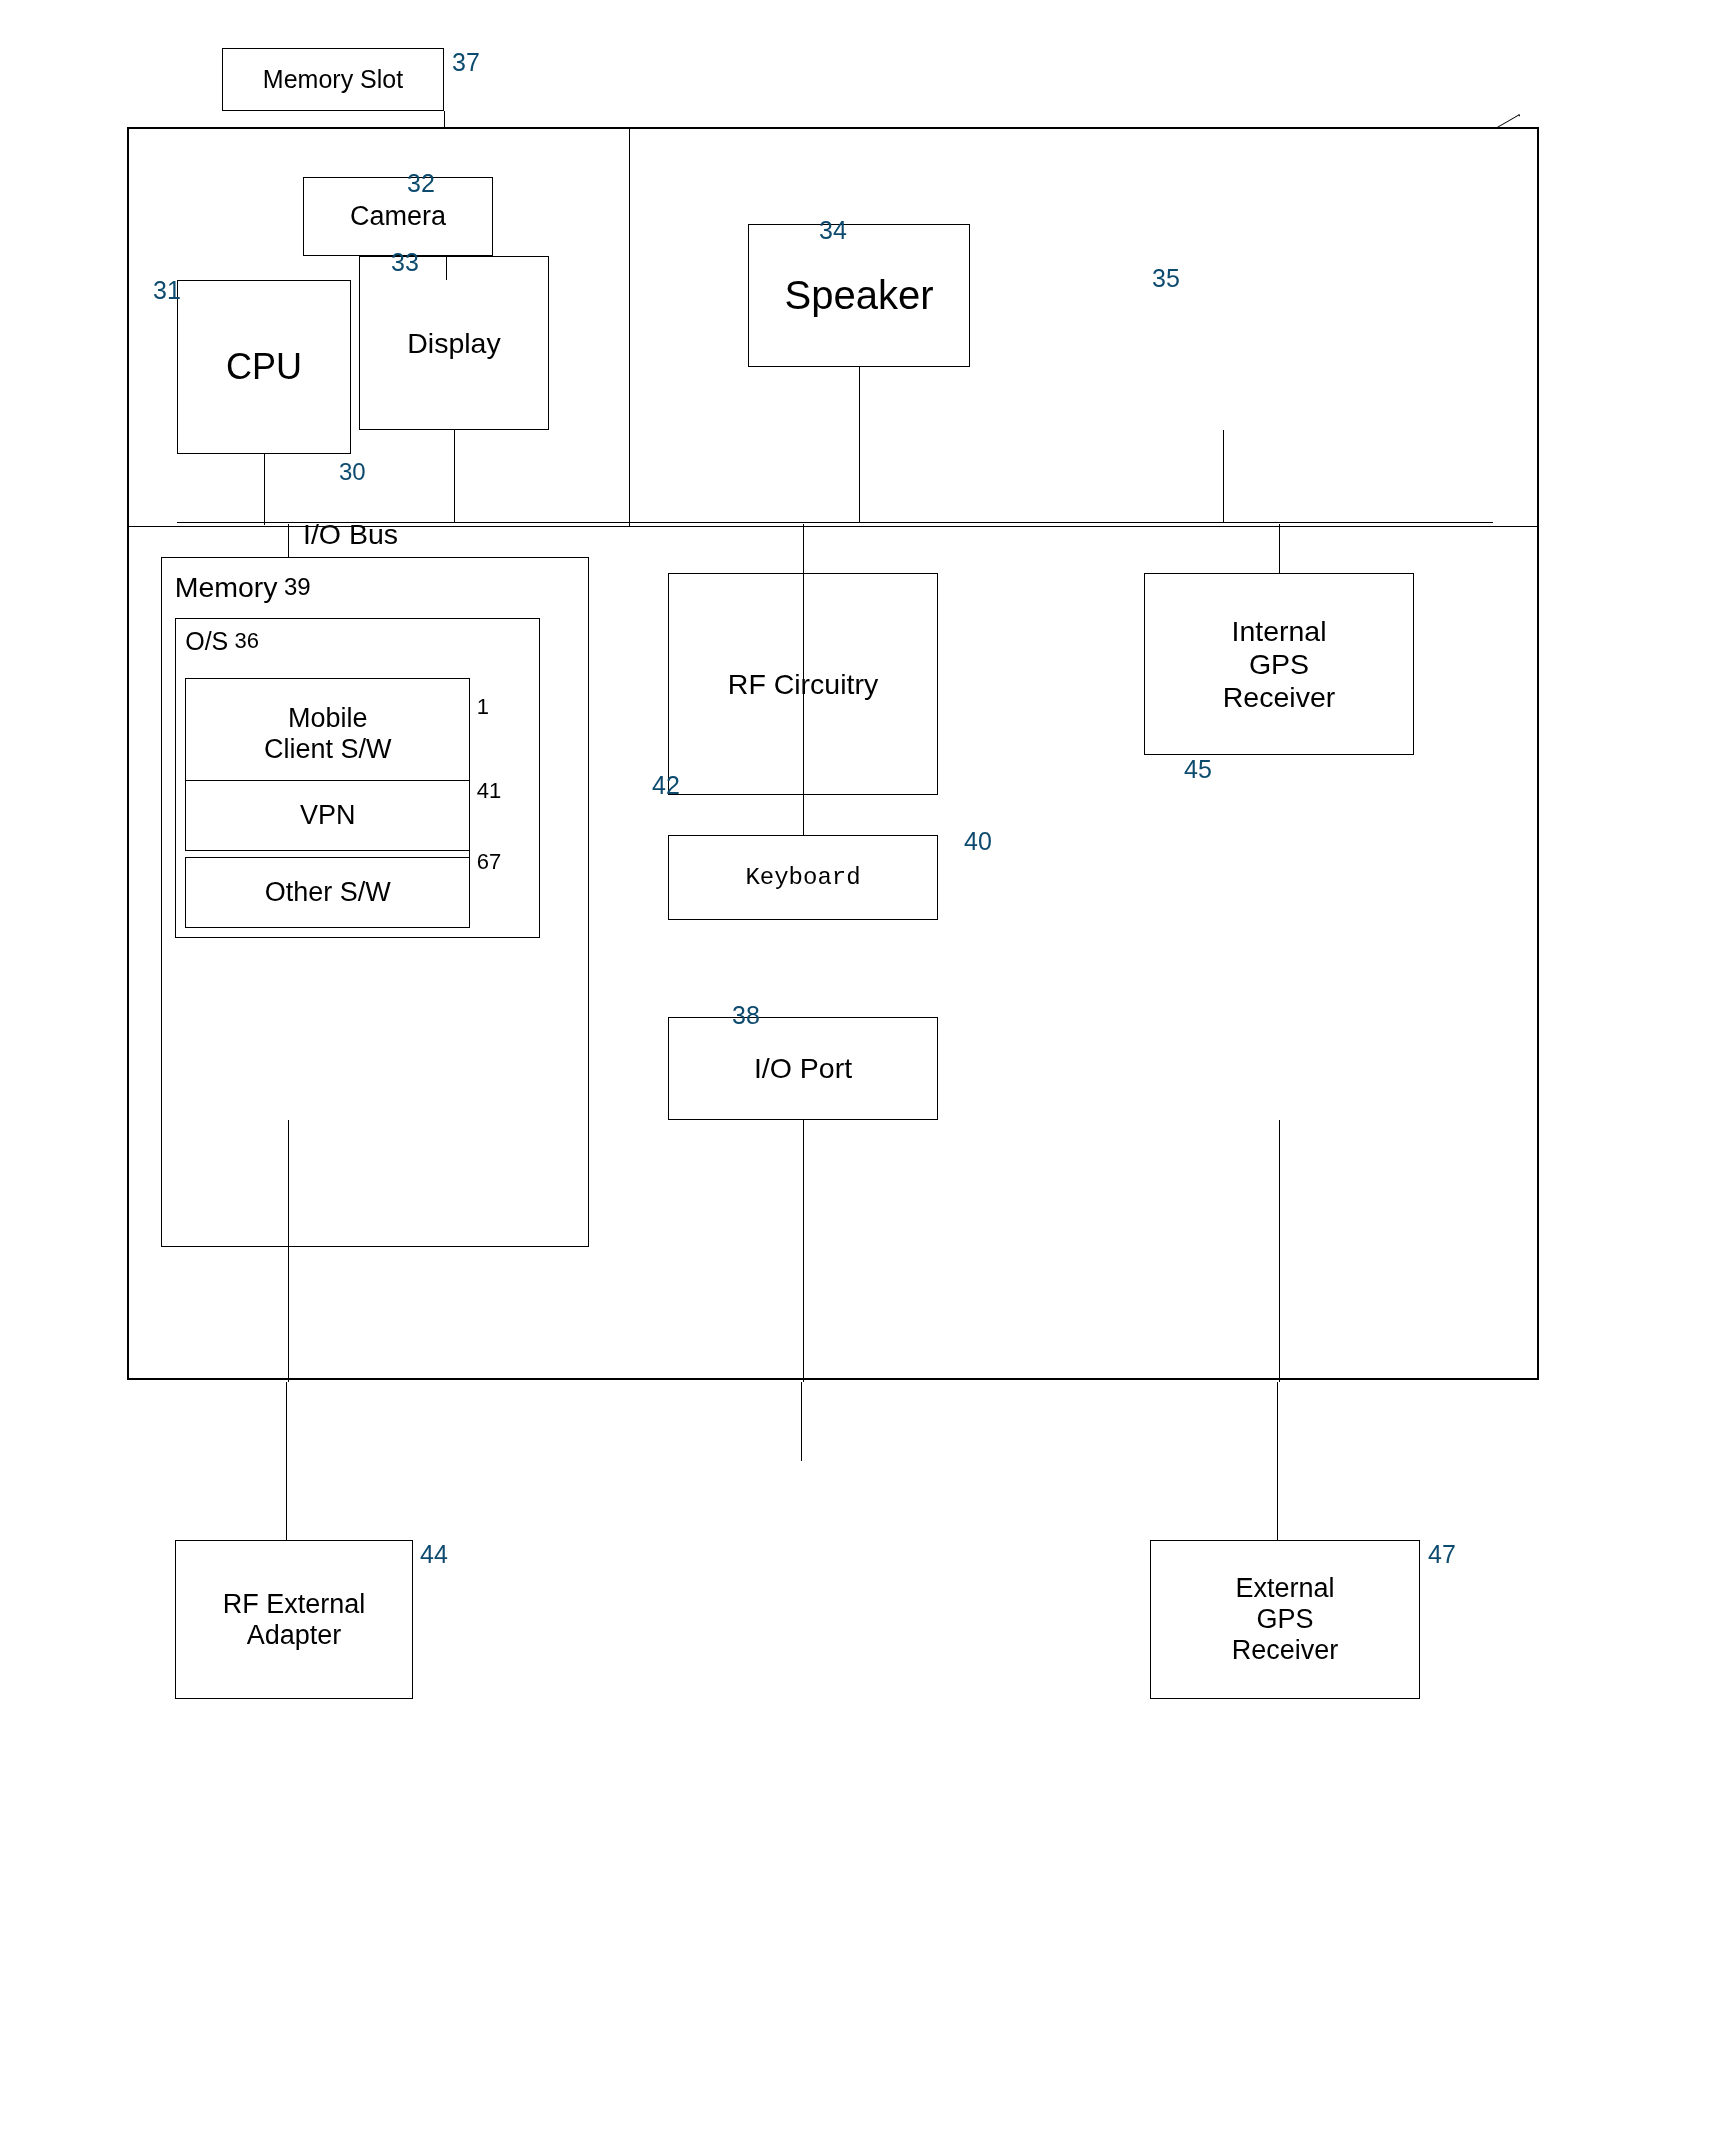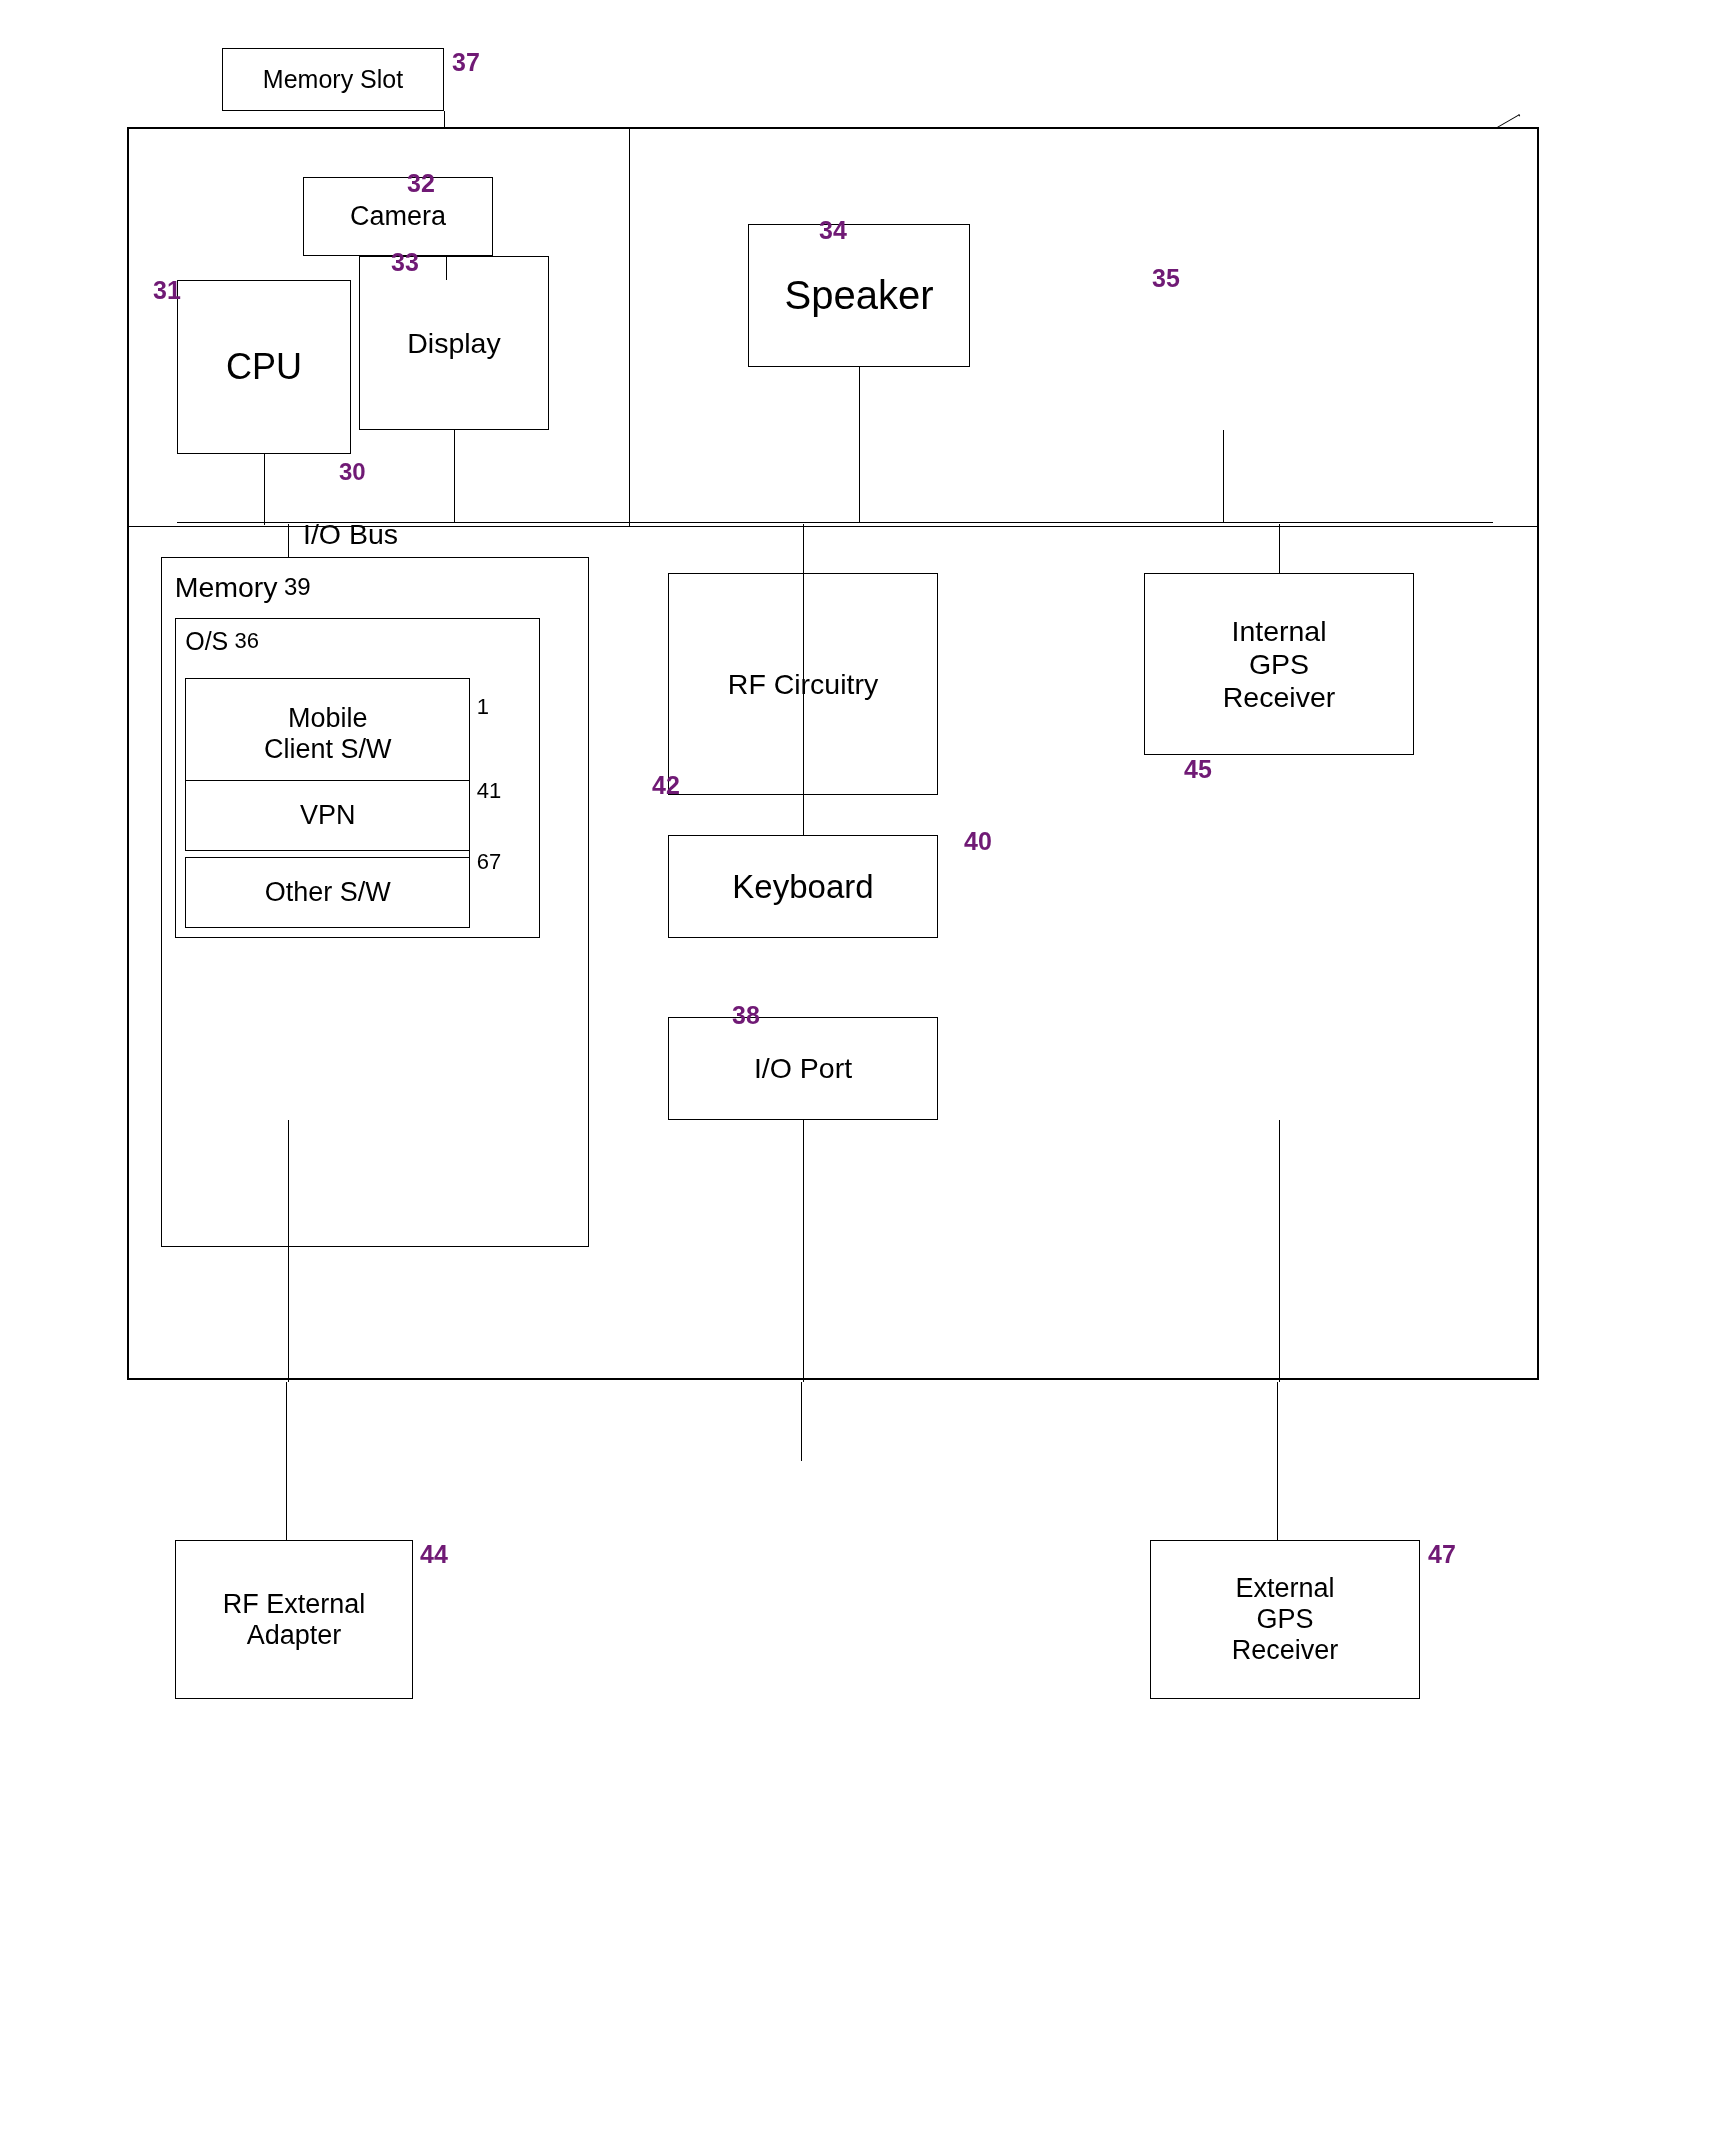--- a/index.html
+++ b/index.html
@@ -41,22 +41,22 @@
       justify-content: center;
       text-align: center;
       font-size: 28.5px;
       font-weight: normal;
     }
 
     
     .ref-label {
       position: absolute;
       font-size: 25px;
-      font-weight: bold;
-      color: #701a75;
+      font-weight: normal;
+      color: #0c4a6e;
     }
 
     
     .line-h {
       position: absolute;
       border-top: 1.6px solid #000;
     }
     .line-v {
       position: absolute;
       border-left: 1.6px solid #000;
@@ -177,21 +177,21 @@
 
         <div style="position:absolute; top:67px; left:293px; border-left:1.6px solid #000; height:230px;"></div>
       </div>
     </div>
 
     <div class="comp-box" style="top:444px; left:539px; width:270px; height:222px; font-size:28.5px;">
       <span>RF Circuitry</span>
     </div>
     <span class="ref-label" style="top:642px; left:523px;">42</span>
 
-    <div class="comp-box" style="top:706px; left:539px; width:270px; height:103px; font-size:33px;">
+    <div class="comp-box" style="top:706px; left:539px; width:270px; height:85px; font-size:24px;font-family:Liberation Mono, monospace;">
       <span>Keyboard</span>
     </div>
     <span class="ref-label" style="top:698px; left:835px;">40</span>
 
     <div class="comp-box" style="top:888px; left:539px; width:270px; height:103px; font-size:28.5px;">
       <span>I/O Port</span>
     </div>
     <span class="ref-label" style="top:872px; left:603px;">38</span>
 
     <div class="comp-box" style="top:444px; left:1015px; width:270px; height:182px; font-size:28.5px;">

